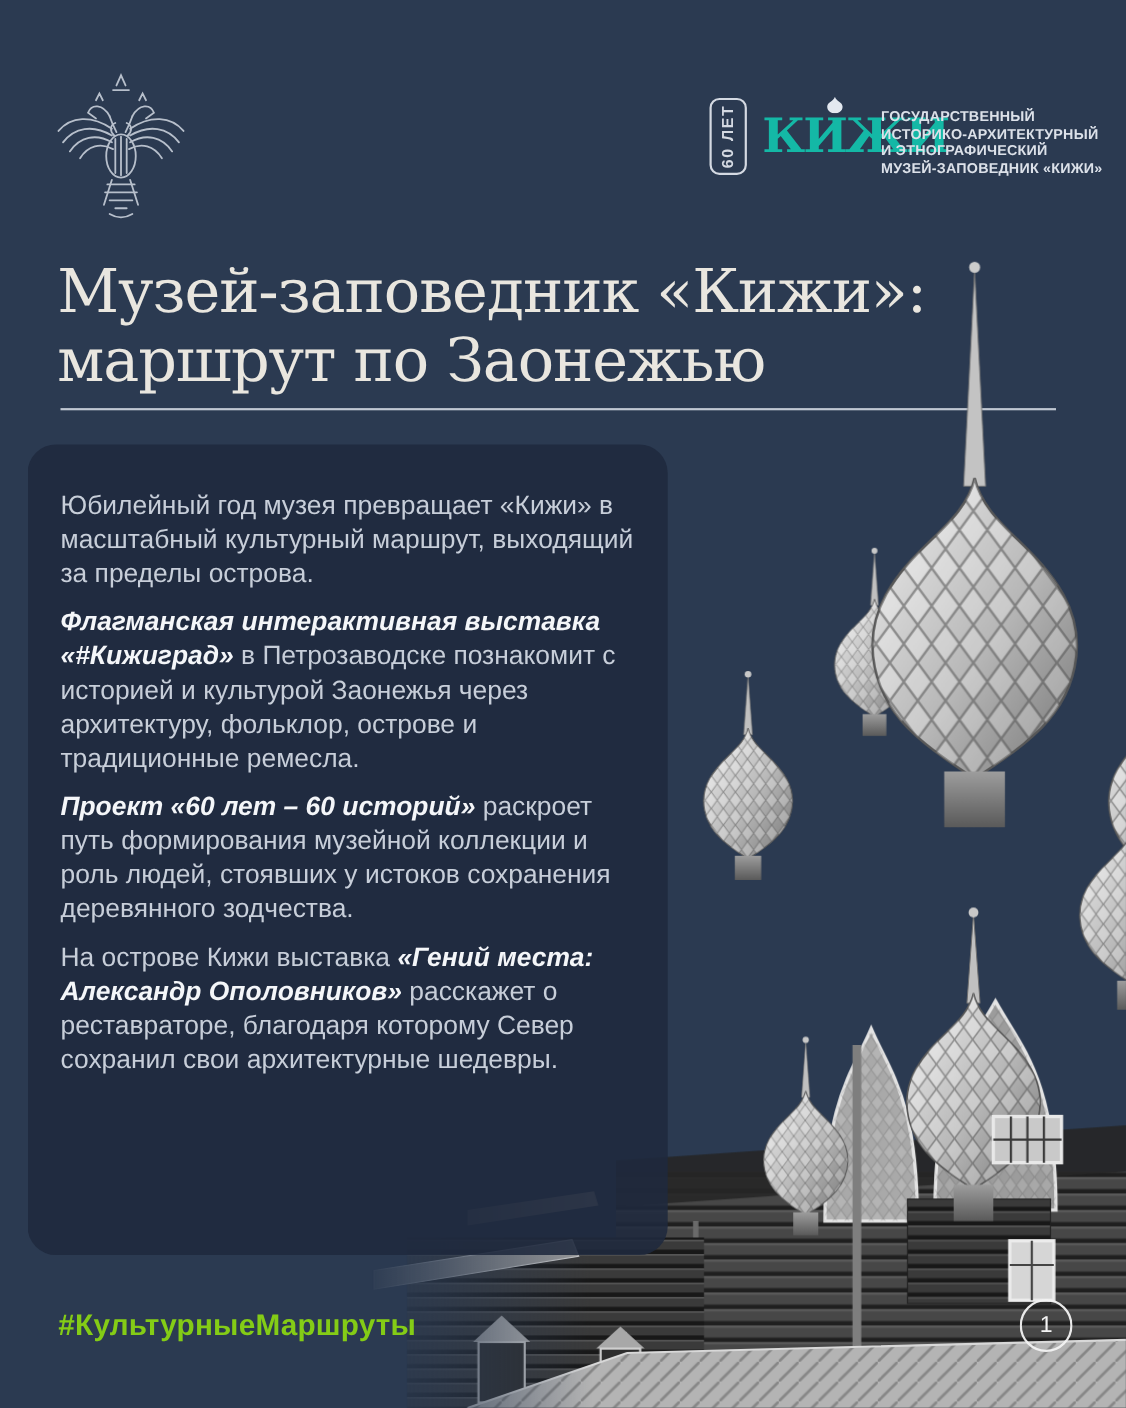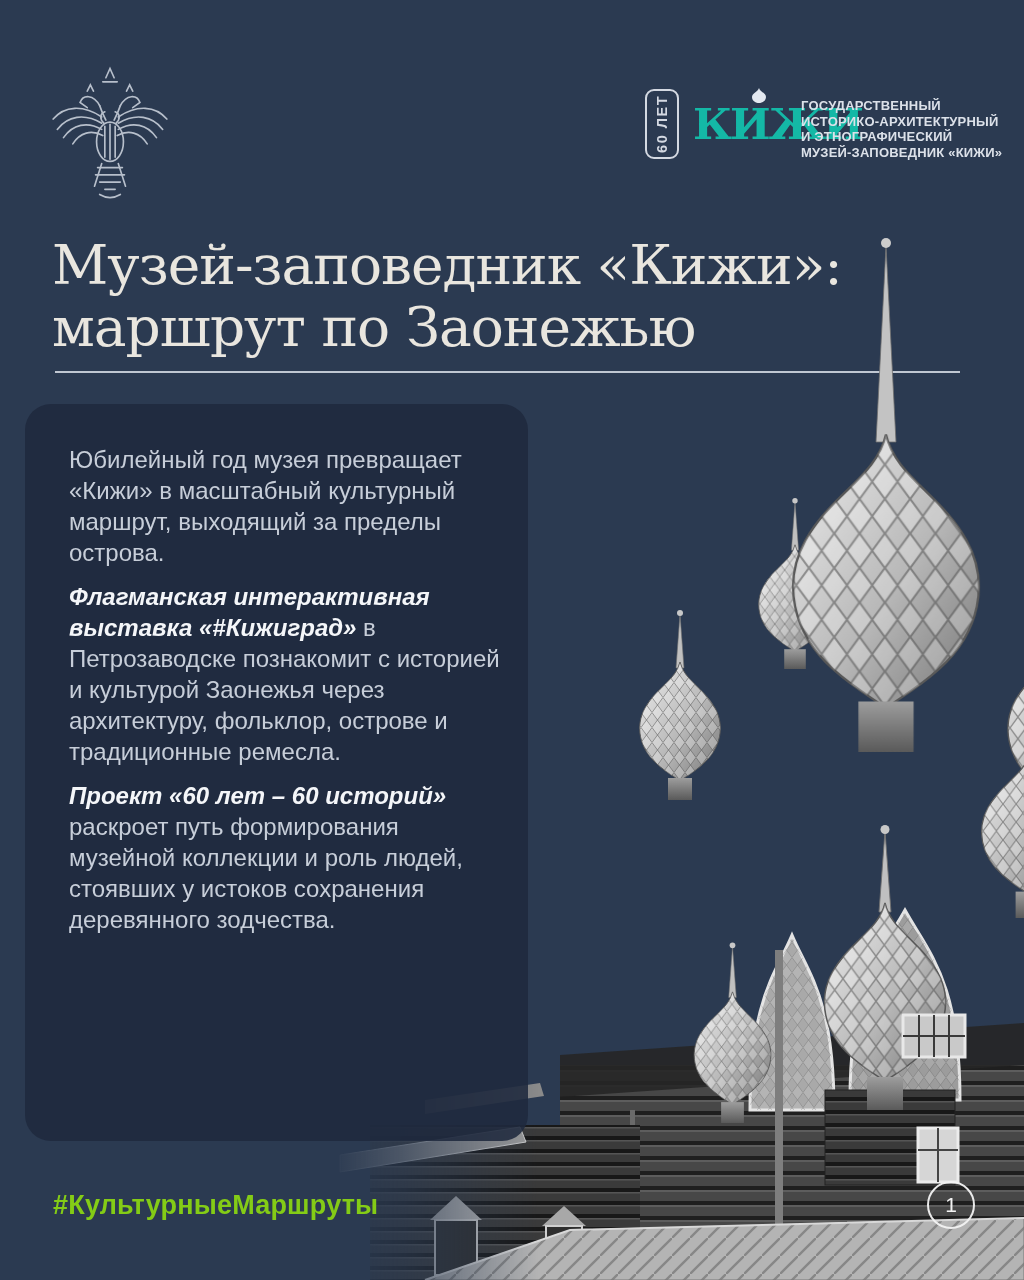--- a/index.html
+++ b/index.html
@@ -39,22 +39,22 @@
     letter-spacing:-1px; color:#e9e6df; white-space:nowrap;
   }
   .title-underline {
     position:absolute; left:55px; top:371px; width:905px; height:2px;
     background:rgba(213,219,228,0.88);
   }
   
   .photo { position:absolute; left:330px; top:230px; width:694px; height:1050px; }
   
   .card {
-    position:absolute; left:25px; top:404px; width:503px; height:737px;
-    box-sizing:border-box; padding:40px 28px 0 44px;
+    position:absolute; left:25px; top:404px; width:582px; height:737px;
+    box-sizing:border-box; padding:40px 28px 0 30px;
     background:rgba(31,41,61,0.88); border-radius:26px;
   }
   .card p {
     margin:0 0 13px 0; max-width:522px;
     font-size:24px; line-height:31px; color:#c7ced9;
   }
   .card p strong { font-weight:bold; color:#f4f6f9;font-style:italic; }
   
   .hashtag {
     position:absolute; left:53px; top:1190px;
@@ -223,20 +223,21 @@
   <div class="title">
     <div>Музей-заповедник «Кижи»:</div>
     <div>маршрут по Заонежью</div>
   </div>
 
   <div class="card">
     <div>
         <p><span>Юбилейный год музея превращает «Кижи» в масштабный культурный маршрут, выходящий за пределы острова.</span></p>
         <p><strong>Флагманская интерактивная выставка «#Кижиград»</strong><span> в Петрозаводске познакомит с историей и культурой Заонежья через архитектуру, фольклор, острове и традиционные ремесла.</span></p>
         <p><strong>Проект «60 лет – 60 историй»</strong><span> раскроет путь формирования музейной коллекции и роль людей, стоявших у истоков сохранения деревянного зодчества.</span></p>
+        <p><span>На острове Кижи выставка </span><strong>«Гений места: Александр Ополовников»</strong><span> расскажет о реставраторе, благодаря которому Север сохранил свои архитектурные шедевры.</span></p>
       </div>
   </div>
 
   <div class="hashtag">#КультурныеМаршруты</div>
   <div class="page-circle">
     <span>1</span>
   </div>
 
 </div>
 

